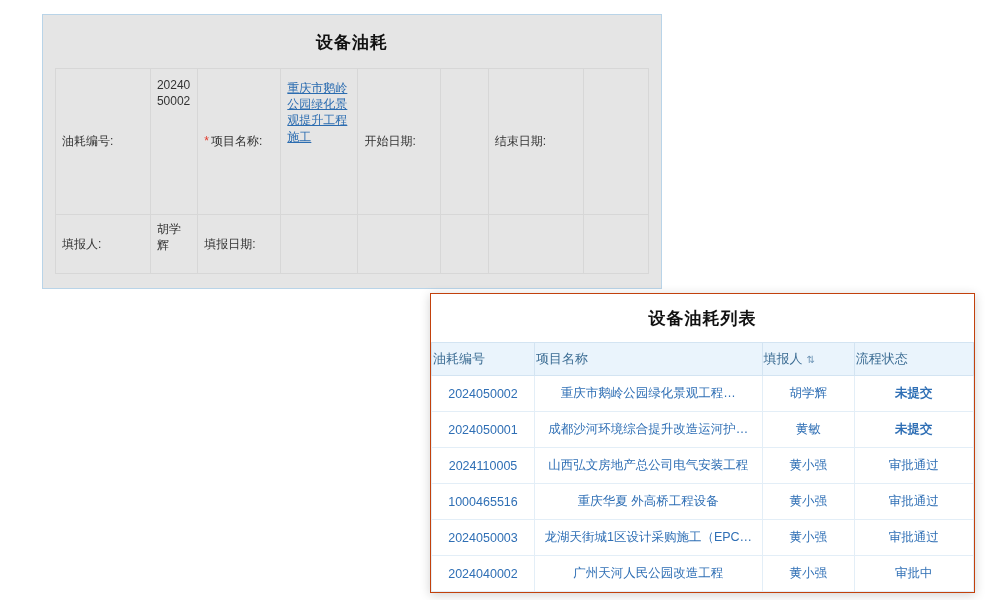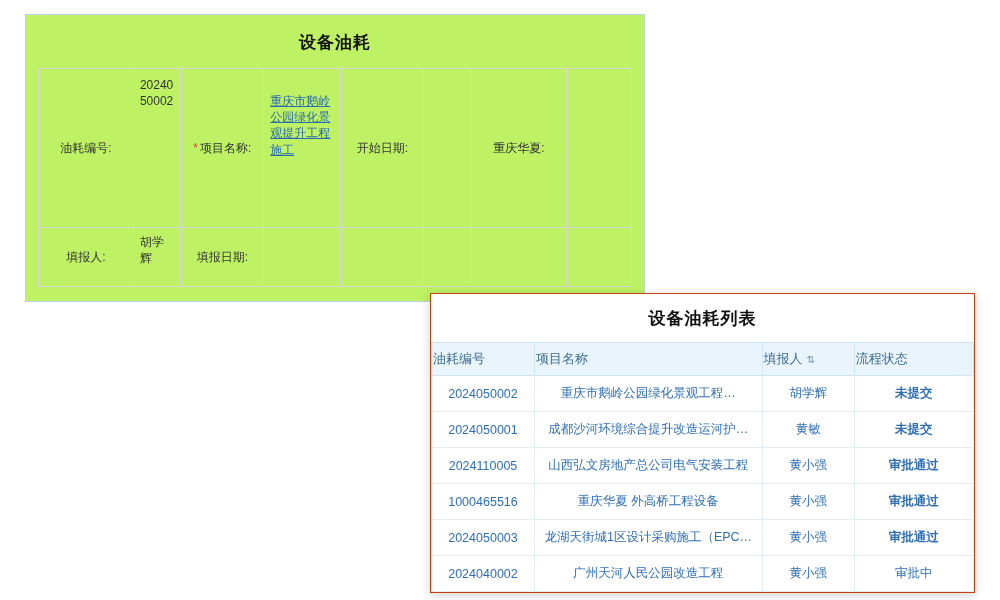--- a/index.html
+++ b/index.html
@@ -8,24 +8,24 @@
     width: 1000px;
     height: 600px;
     background: #ffffff;
     font-family: "Liberation Sans", sans-serif;
     overflow: hidden;
   }
 
   
   .form-panel {
     position: absolute;
-    left: 25px;
+    left: 42px;
     top: 14px;
     width: 620px;
-    background: #bef264;
+    background: #e5e5e5;
     border: 1px solid #b9d4e8;
     box-sizing: border-box;
   }
   .form-title {
     text-align: center;
     font-size: 17px;
     font-weight: bold;
     color: #111111;
     padding: 16px 0 14px 0;
     letter-spacing: 1px;
@@ -47,21 +47,21 @@
     table-layout: fixed;
     font-size: 12px;
     color: #333333;
   }
   table.form-table td {
     border: 1px solid #d7d7d7;
     padding: 4px 6px;
     vertical-align: middle;
   }
   .lbl {
-    text-align: center;
+    text-align: left;
     white-space: nowrap;
     margin-left: 47px;
   }
   .val {
     text-align: left;
     color: #333333;
     word-break: break-all;
     line-height: 1.35;
   }
   .req {
@@ -123,21 +123,21 @@
     overflow: hidden;
     white-space: nowrap;
     text-overflow: ellipsis;
   }
   td.name-cell {
     text-align: left;
     padding-left: 10px;
   }
   td.person { color: #2f6fb5; }
   .st-untl { color: #1a3a8f; font-weight: bold; }
-  .st-pass { color: #1f7a1f; font-weight: bold; }
+  .st-pass { color: #1f7a1f; font-weight: normal; }
   .st-ing  { color: #e08a0c; }
   .sort-icon {
     font-size: 10px;
     color: #6d94b5;
     margin-left: 4px;
   }
 </style>
 </head>
 <body>
 
@@ -155,26 +155,26 @@
         <col style="width:16%">
         <col style="width:11%">
       </colgroup>
       <tbody>
           <tr class="row-tall">
         <td class="lbl">油耗编号:</td>
         <td class="val" style="vertical-align:top;padding-top:8px;">2024050002</td>
         <td class="lbl">
           <span class="req">*</span><span>项目名称:</span>
         </td>
-        <td class="val" style="vertical-align:top;padding-top:24px;">
+        <td class="val" style="vertical-align:top;padding-top:11px;">
           <span class="link-val">重庆市鹅岭公园绿化景观提升工程施工</span>
         </td>
         <td class="lbl">开始日期:</td>
         <td class="val"></td>
-        <td class="lbl">重庆华夏:</td>
+        <td class="lbl">结束日期:</td>
         <td class="val"></td>
       </tr>
       <tr class="row-mid">
         <td class="lbl">填报人:</td>
         <td class="val" style="vertical-align:top;padding-top:6px;">胡学辉</td>
         <td class="lbl">填报日期:</td>
         <td class="val"></td>
         <td class="val"></td>
         <td class="val"></td>
         <td class="val"></td>

